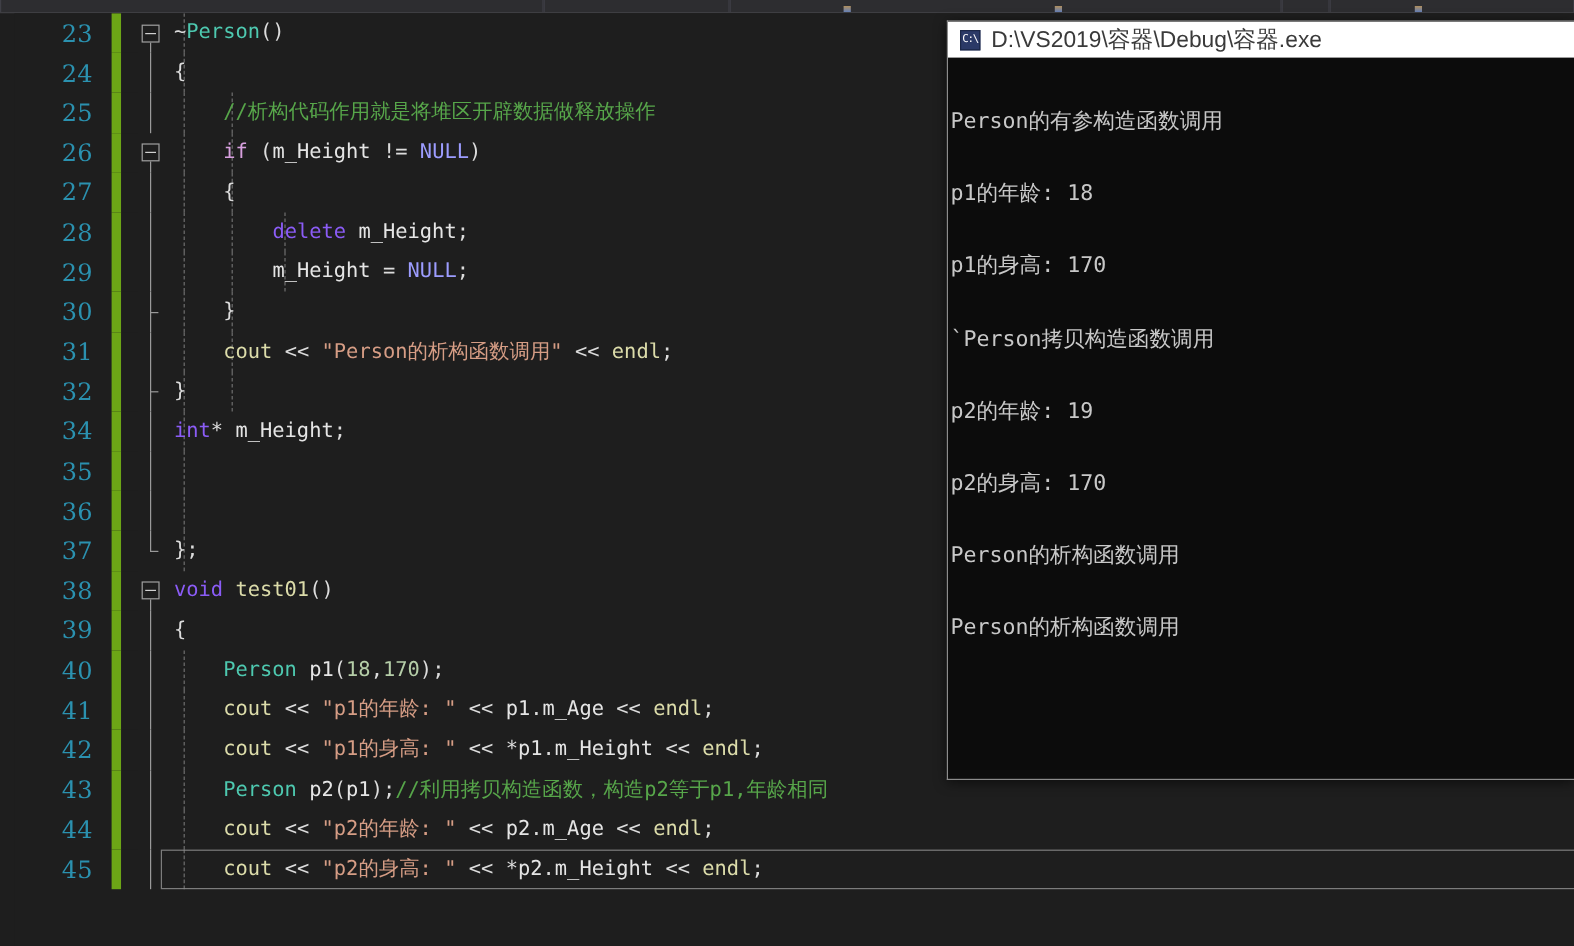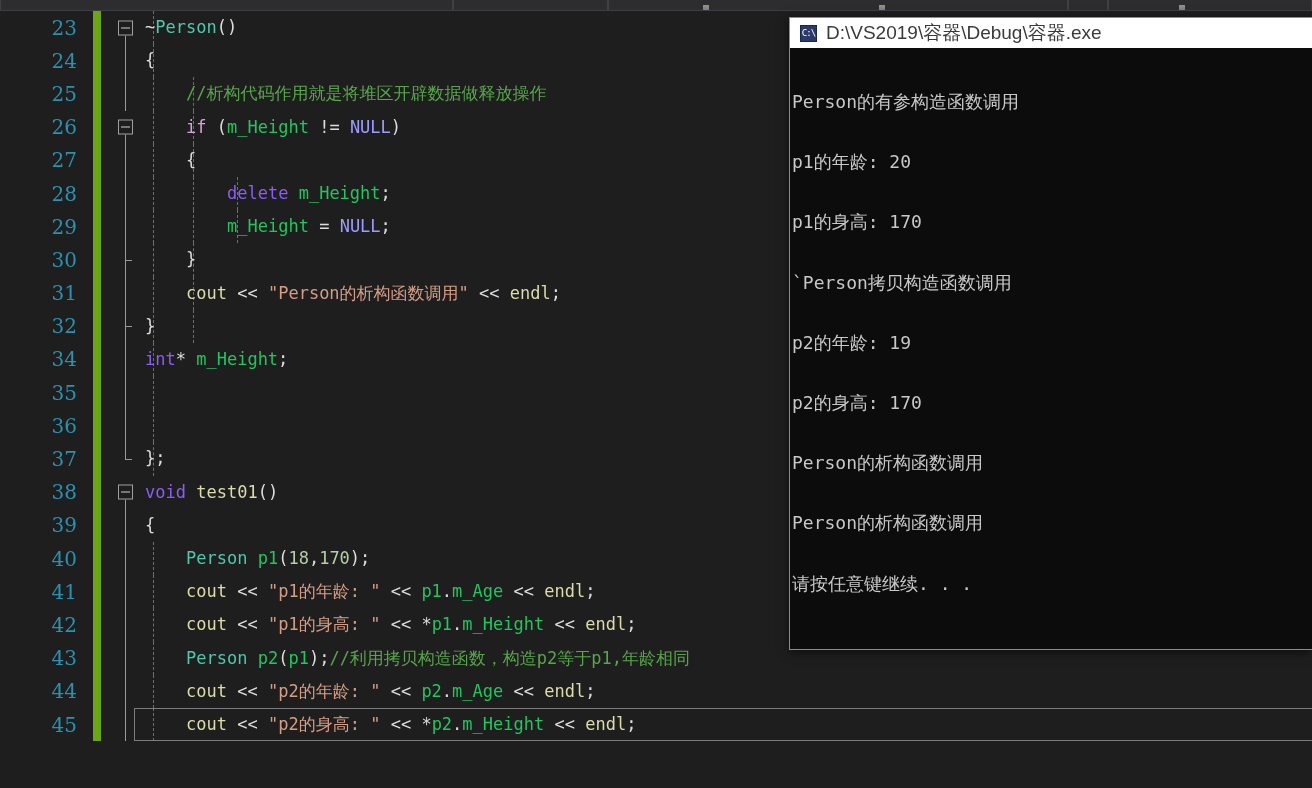--- a/index.html
+++ b/index.html
@@ -115,21 +115,21 @@
     position: absolute;
     left: 113px; right: 6px; top: 0; height: 33px;
     border: 1px solid #7c7c7c;
     pointer-events: none;
   }
 
   
   .kw   { color: #8b5cf6; }
   .kwc  { color: #d8a0df; }
   .typ  { color: #4ec9b0; }
-  .var  { color: #22c55e; }
+  .var  { color: #e5e5e5; }
   .str  { color: #d69d85; }
   .com  { color: #57a64a; }
   .num  { color: #b5cea8; }
   .pun  { color: #dcdcdc; }
   .mac  { color: #9c9cfe; }
   .fn   { color: #dcdcaa; }
 
   
   #console-window {
     position: absolute;
@@ -214,14 +214,14 @@
     <div class="code-row"><div class="gutter-num">43</div><div class="change-bar"></div><div class="gutterfill"></div><div class="fold-col"><div class="fold-line"></div></div><div class="code-text"><div class="guide g1"></div><span style="position: relative;"><span class="pun"> </span><span class="pun"> </span><span class="pun"> </span><span class="pun"> </span><span class="typ">Person</span><span class="pun"> </span><span class="var">p2</span><span class="pun">(</span><span class="var">p1</span><span class="pun">)</span><span class="pun">;</span><span class="com">//利用拷贝构造函数，构造p2等于p1,年龄相同</span></span></div></div>
     <div class="code-row"><div class="gutter-num">44</div><div class="change-bar"></div><div class="gutterfill"></div><div class="fold-col"><div class="fold-line"></div></div><div class="code-text"><div class="guide g1"></div><span style="position: relative;"><span class="pun"> </span><span class="pun"> </span><span class="pun"> </span><span class="pun"> </span><span class="fn">cout</span><span class="pun"> </span><span class="pun">&lt;</span><span class="pun">&lt;</span><span class="pun"> </span><span class="str">"p2的年龄: "</span><span class="pun"> </span><span class="pun">&lt;</span><span class="pun">&lt;</span><span class="pun"> </span><span class="var">p2</span><span class="pun">.</span><span class="var">m_Age</span><span class="pun"> </span><span class="pun">&lt;</span><span class="pun">&lt;</span><span class="pun"> </span><span class="fn">endl</span><span class="pun">;</span></span></div></div>
     <div class="code-row"><div class="gutter-num">45</div><div class="change-bar"></div><div class="gutterfill"></div><div class="fold-col"><div class="fold-line"></div></div><div class="cur-line-box"></div><div class="code-text"><div class="guide g1"></div><span style="position: relative;"><span class="pun"> </span><span class="pun"> </span><span class="pun"> </span><span class="pun"> </span><span class="fn">cout</span><span class="pun"> </span><span class="pun">&lt;</span><span class="pun">&lt;</span><span class="pun"> </span><span class="str">"p2的身高: "</span><span class="pun"> </span><span class="pun">&lt;</span><span class="pun">&lt;</span><span class="pun"> </span><span class="pun">*</span><span class="var">p2</span><span class="pun">.</span><span class="var">m_Height</span><span class="pun"> </span><span class="pun">&lt;</span><span class="pun">&lt;</span><span class="pun"> </span><span class="fn">endl</span><span class="pun">;</span></span></div></div>
   </div>
 
 <div id="console-window">
   <div id="console-titlebar">
     <div id="console-icon">C:\</div>
     <div id="console-title">D:\VS2019\容器\Debug\容器.exe</div>
   </div>
-  <div id="console-body"><div>Person的有参构造函数调用</div><div>p1的年龄: 20</div><div>p1的身高: 170</div><div>`Person拷贝构造函数调用</div><div>p2的年龄: 19</div><div>p2的身高: 170</div><div>Person的析构函数调用</div><div>Person的析构函数调用</div><div>请按任意键继续. . .</div></div>
+  <div id="console-body"><div>Person的有参构造函数调用</div><div>p1的年龄: 18</div><div>p1的身高: 170</div><div>`Person拷贝构造函数调用</div><div>p2的年龄: 19</div><div>p2的身高: 170</div><div>Person的析构函数调用</div><div>Person的析构函数调用</div></div>
 </div>
 
 </body></html>

